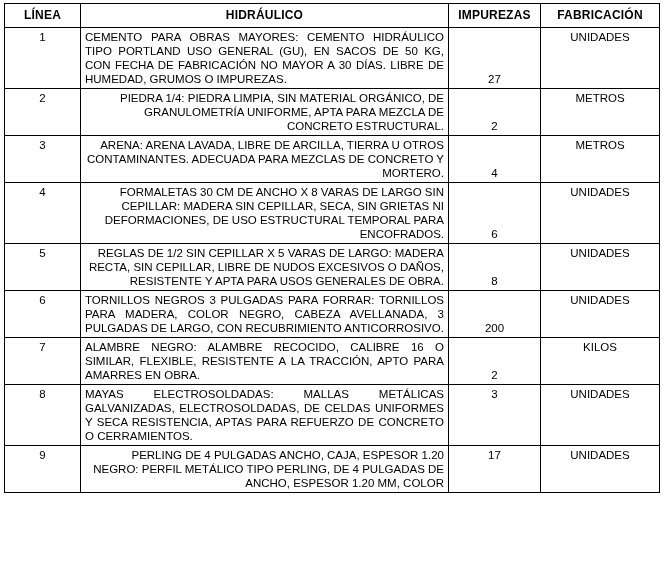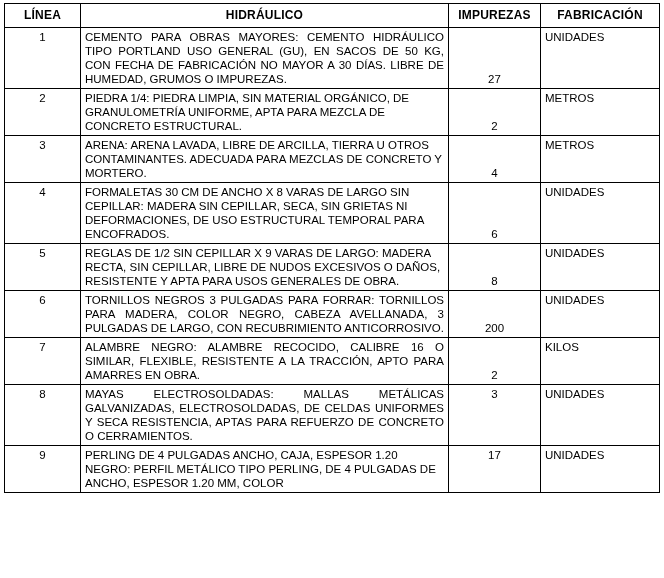--- a/index.html
+++ b/index.html
@@ -55,33 +55,33 @@
     padding-bottom: 2px;
   }
   td.desc {
     text-align: justify;
     text-justify: inter-word;
     vertical-align: top;
     padding-left: 5px;
     padding-right: 5px;
   }
   td.desc.nojustify {
-    text-align: left;
+    text-align: right;
   }
   td.cant {
     text-align: center;
     vertical-align: middle;
   }
   td.cant.bottomish {
     vertical-align: bottom;
     padding-bottom: 2px;
     margin-left: 22px;
   }
   td.pres {
-    text-align: left;
+    text-align: center;
     vertical-align: bottom;
     padding-left: 6px;
     padding-bottom: 2px;
   }
 </style>
 </head>
 <body>
 
 <div class="sheet">
   <table class="items">
@@ -119,21 +119,21 @@
         <td class="pres">METROS</td>
       </tr>
       <tr>
         <td class="linea">4</td>
         <td class="desc nojustify">FORMALETAS 30 CM DE ANCHO X 8 VARAS DE LARGO SIN CEPILLAR: MADERA SIN CEPILLAR, SECA, SIN GRIETAS NI DEFORMACIONES, DE USO ESTRUCTURAL TEMPORAL PARA ENCOFRADOS.</td>
         <td class="cant bottomish">6</td>
         <td class="pres">UNIDADES</td>
       </tr>
       <tr>
         <td class="linea">5</td>
-        <td class="desc nojustify">REGLAS DE 1/2 SIN CEPILLAR X 9 VARAS DE LARGO: MADERA RECTA, SIN CEPILLAR, LIBRE DE NUDOS EXCESIVOS O DAÑOS, RESISTENTE Y APTA PARA USOS GENERALES DE OBRA.</td>
+        <td class="desc nojustify">REGLAS DE 1/2 SIN CEPILLAR X 5 VARAS DE LARGO: MADERA RECTA, SIN CEPILLAR, LIBRE DE NUDOS EXCESIVOS O DAÑOS, RESISTENTE Y APTA PARA USOS GENERALES DE OBRA.</td>
         <td class="cant bottomish">8</td>
         <td class="pres">UNIDADES</td>
       </tr>
       <tr>
         <td class="linea">6</td>
         <td class="desc">TORNILLOS NEGROS 3 PULGADAS PARA FORRAR: TORNILLOS PARA MADERA, COLOR NEGRO, CABEZA AVELLANADA, 3 PULGADAS DE LARGO, CON RECUBRIMIENTO ANTICORROSIVO.</td>
         <td class="cant bottomish">200</td>
         <td class="pres">UNIDADES</td>
       </tr>
       <tr>

